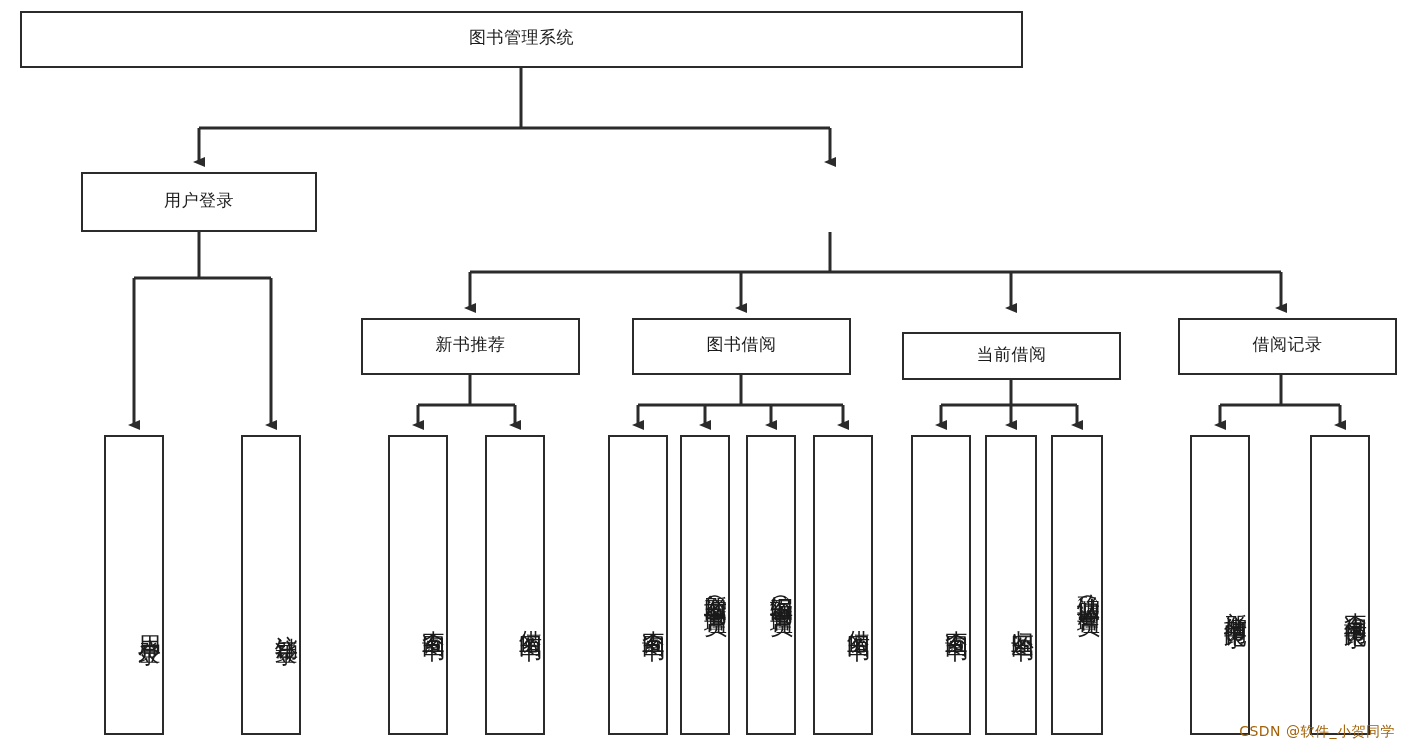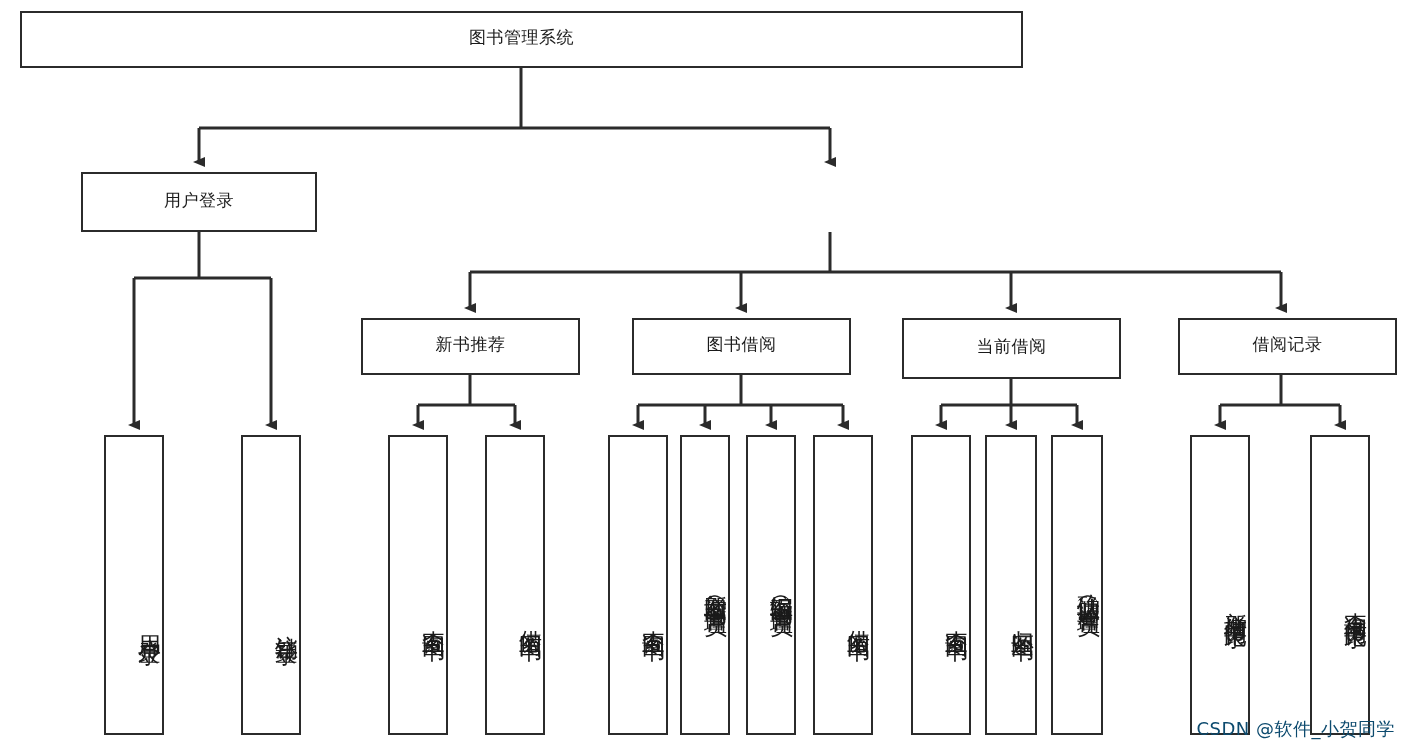--- a/index.html
+++ b/index.html
@@ -55,22 +55,22 @@
     white-space: pre;
     display: block;
   }
   .node-v .label {
     white-space: normal;
   }
   #watermark {
     position: absolute;
     right: 10px;
     bottom: 6px;
-    font-size: 18px;
-    color: #0c4a6e;
+    font-size: 14px;
+    color: #a16207;
     white-space: nowrap;
     letter-spacing: 0.5px;
   }
 </style>
 </head>
 <body>
 
 <div id="canvas">
 
   <svg id="edges" viewBox="0 0 1405 747" width="1405" height="747" xmlns="http://www.w3.org/2000/svg">
@@ -130,21 +130,21 @@
   <div class="node node-h" style="left:81px; top:172px; width:236px; height:60px;">
     <span class="label">用户登录</span>
   </div>
 
   <div class="node node-h" style="left:361px; top:318px; width:219px; height:57px;">
     <span class="label">新书推荐</span>
   </div>
   <div class="node node-h" style="left:632px; top:318px; width:219px; height:57px;">
     <span class="label">图书借阅</span>
   </div>
-  <div class="node node-h" style="left:902px; top:318px; width:219px; height:61px;">
+  <div class="node node-h" style="left:902px; top:332px; width:219px; height:48px;">
     <span class="label">当前借阅</span>
   </div>
   <div class="node node-h" style="left:1172px; top:318px; width:219px; height:57px;margin-left:6px;">
     <span class="label">借阅记录</span>
   </div>
 
   <div class="node node-v" style="left:104px; top:435px; width:60px; height:300px; padding-top:75px;">
     <span class="label">用户登录</span>
   </div>
   <div class="node node-v" style="left:241px; top:435px; width:60px; height:300px; padding-top:75px;">

